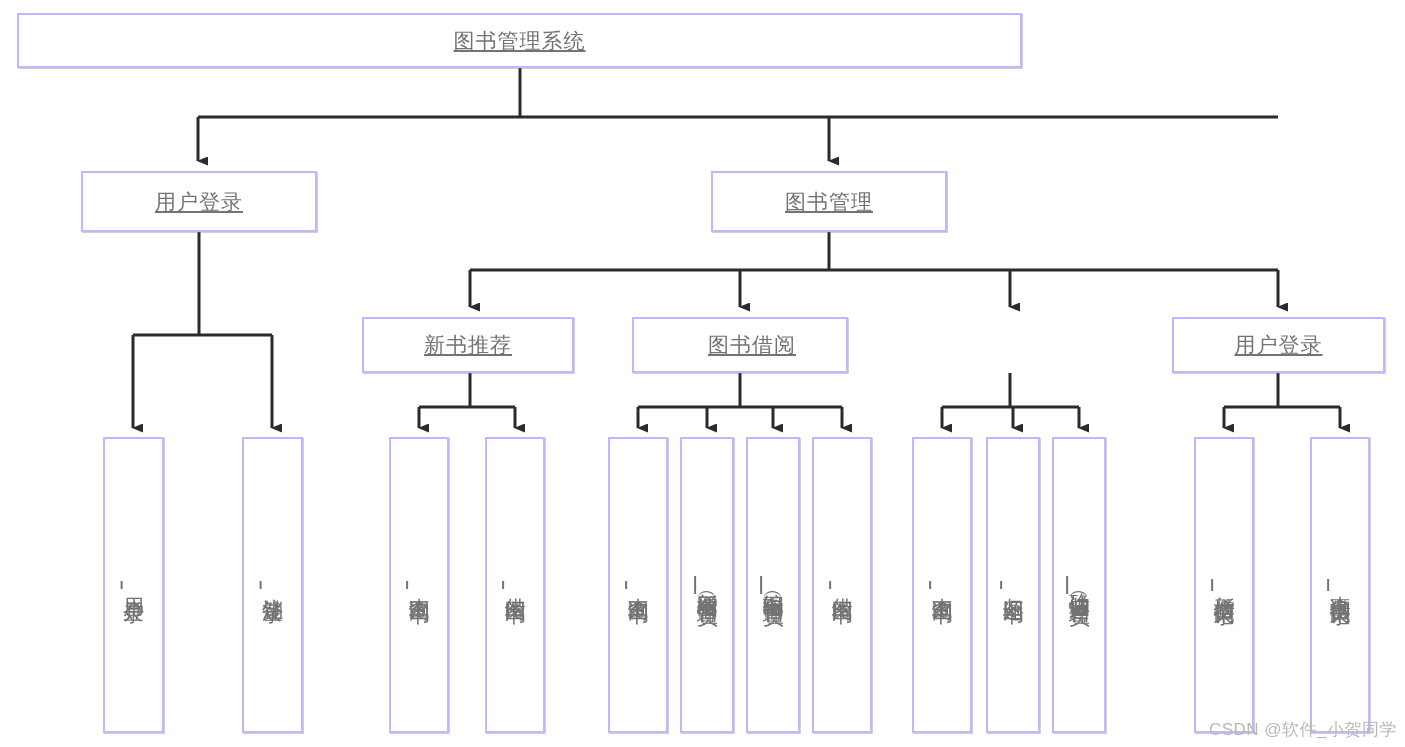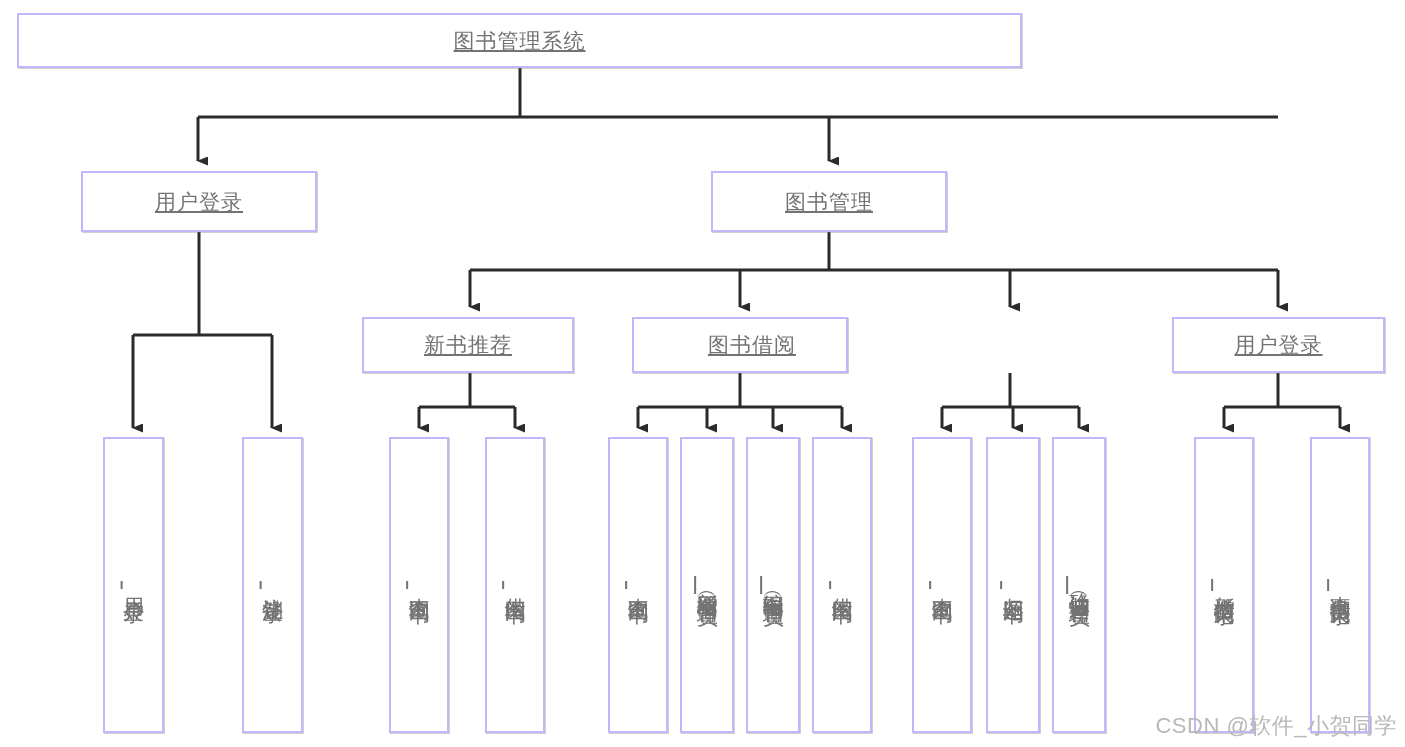--- a/index.html
+++ b/index.html
@@ -59,21 +59,21 @@
     white-space: normal;
     max-height: 100%;
   }
   .node-label {
     display: block;
   }
   #watermark {
     position: absolute;
     right: 8px;
     bottom: 6px;
-    font-size: 22px;
+    font-size: 17px;
     color: #b8b8b8;
     letter-spacing: 0.5px;
     white-space: nowrap;
     pointer-events: none;
   }
 </style>
 </head>
 <body>
 
 <div id="diagram-root">

